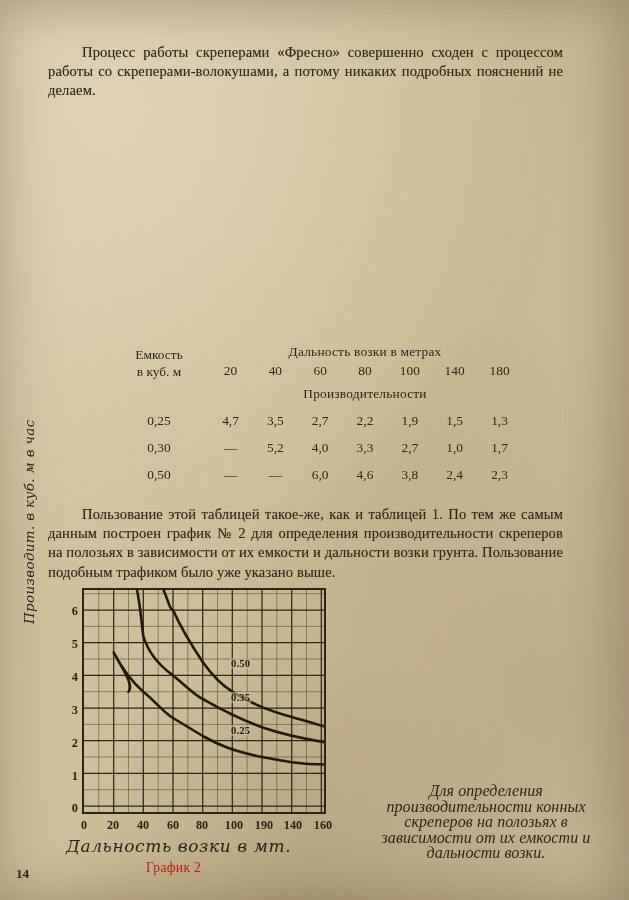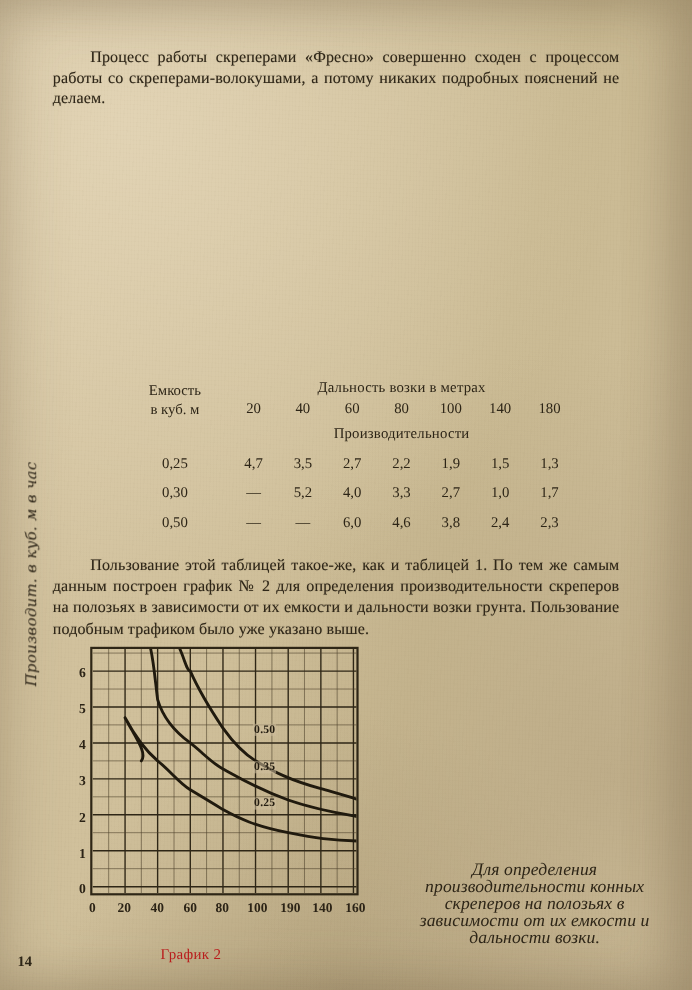--- a/index.html
+++ b/index.html
@@ -404,20 +404,21 @@
       <div class="xtick ink" style="left:31px">20</div>
       <div class="xtick ink" style="left:61px">40</div>
       <div class="xtick ink" style="left:91px">60</div>
       <div class="xtick ink" style="left:120px">80</div>
       <div class="xtick ink" style="left:152px">100</div>
       <div class="xtick ink" style="left:182px">190</div>
       <div class="xtick ink" style="left:211px">140</div>
       <div class="xtick ink" style="left:241px">160</div>
     </div>
 
+    <div class="xlabel ink">Дальность возки в мт.</div>
     <div class="graph-cap ink">График 2</div>
   </div>
 
   <div class="side-cap ink">Для определения производительности конных скреперов на полозьях в зависимости от их емкости и дальности возки.</div>
 
   <div class="pageno ink">14</div>
 
 </div>
 
 </body></html>

